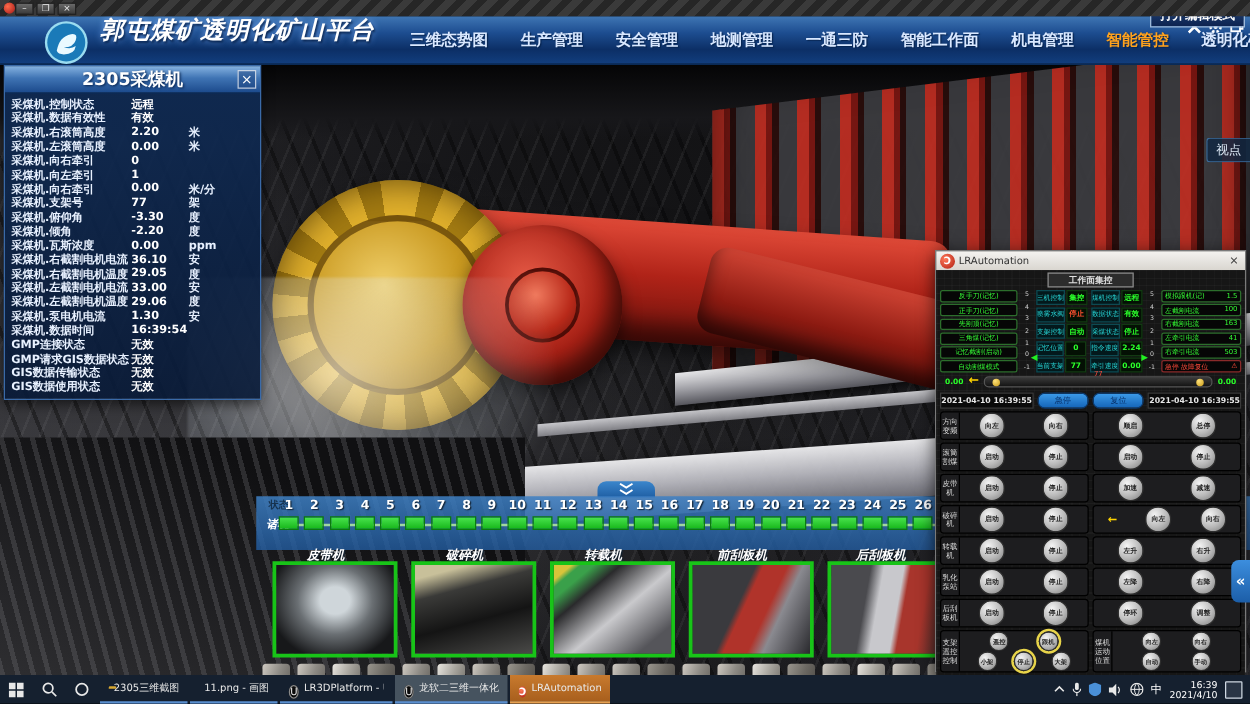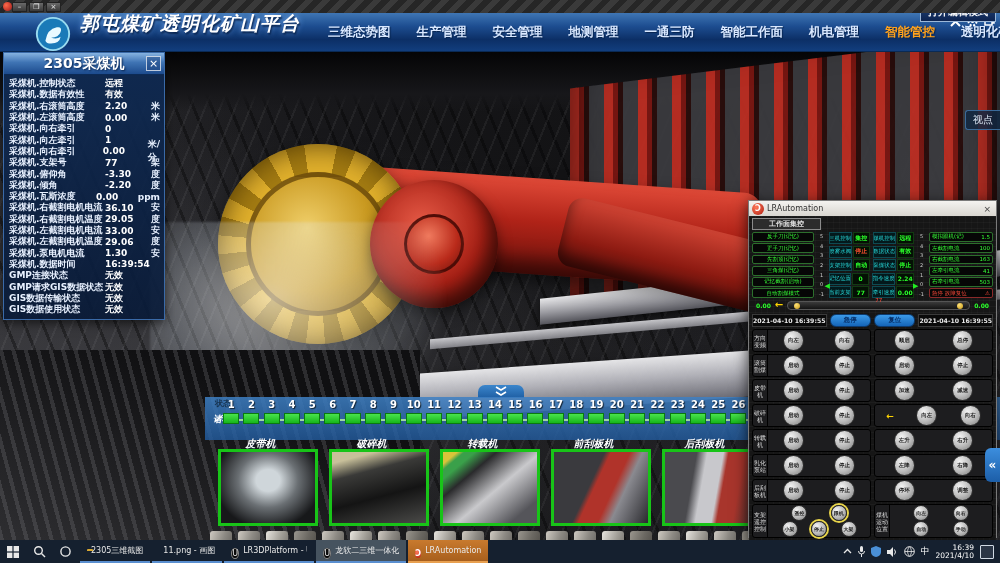--- a/index.html
+++ b/index.html
@@ -85,21 +85,21 @@
     background:linear-gradient(#23477c,#0d2350); border:1px solid #9db8d8; color:#fff;
     font-size:10px; font-weight:bold; padding:2px 7px; cursor:pointer; font-family:inherit; }
   .viewpoint-tab { position:absolute; right:0; top:110px; z-index:20;
     background:rgba(18,40,66,.85); border:1px solid #3a6a9a; border-right:none; border-radius:3px 0 0 3px;
     color:#dce8f5; font-size:10px; padding:2px 7px; cursor:pointer; }
   .collapse-tab { position:absolute; right:0; top:448px; z-index:50; width:15px; height:34px;
     background:linear-gradient(#3c8ede,#1c5ea8); border-radius:6px 0 0 6px; color:#fff;
     font-size:12px; font-weight:bold; display:flex; align-items:center; justify-content:center; cursor:pointer; }
 
   
-  .shearer-panel { position:absolute; left:3px; top:52px; width:162px; z-index:30;
+  .shearer-panel { position:absolute; left:3px; top:52px; width:206px; z-index:30;
     background:linear-gradient(180deg,rgba(16,44,86,.92),rgba(8,26,56,.9));
     border:1px solid #3a6aa8; box-shadow:0 3px 10px rgba(0,0,0,.6); }
   .sp-header { height:22px; background:linear-gradient(180deg,#85b2e0,#3f74b4 45%,#1c4a8c);
     display:flex; align-items:center; position:relative; border-bottom:1px solid #0c2a55; }
   .sp-title { flex:1; text-align:center; font-size:14px; font-weight:bold; color:#fff;
     text-shadow:1px 1px 2px #08234e; }
   .sp-close { position:absolute; right:3px; top:3px; width:15px; height:15px; color:#fff;
     font-size:11px; line-height:14px; text-align:center; border:1px solid rgba(255,255,255,.7);
     cursor:pointer; background:rgba(30,70,130,.5); }
   .sp-rows { padding:3px 4px 4px 5px; }
@@ -143,21 +143,21 @@
     border:1px solid #7a7a7a; background:#141414; box-shadow:0 4px 14px rgba(0,0,0,.7);
     display:flex; flex-direction:column; }
   .lr-titlebar { height:15px; background:linear-gradient(#f4f3f0,#d9d6d0); display:flex; align-items:center;
     padding:0 3px; gap:3px; flex:0 0 15px; }
   .lr-title { flex:1; font-size:8px; color:#333; }
   .lr-close { font-size:9px; color:#444; cursor:pointer; padding:0 2px; }
   .lr-body { flex:1; display:flex; flex-direction:column; padding:2px 3px 3px;
     background:
       repeating-linear-gradient(0deg, rgba(255,255,255,.03) 0 1px, transparent 1px 6px),
       repeating-linear-gradient(90deg, rgba(255,255,255,.02) 0 1px, transparent 1px 6px), #161616; }
-  .lr-tab-row { display:flex; flex:0 0 12px; }
+  .lr-tab-row { display:flex; justify-content:center; flex:0 0 12px; }
   .lr-tab { background:#2c2c2c; border:1px solid #8a8a8a; color:#e0e0e0; font-size:7px; font-weight:bold;
     padding:0 16px; line-height:10px; cursor:pointer; }
   .lr-top { display:flex; flex:0 0 66px; margin-top:2px; gap:2px; }
   .mem-col { width:62px; display:flex; flex-direction:column; gap:1.5px; }
   .mem-btn { flex:1; background:#060606; border:1px solid #2c6e2c; border-radius:2px; color:#35ff35;
     font-size:5.5px; display:flex; align-items:center; justify-content:center; cursor:pointer; white-space:nowrap; overflow:hidden; }
   .tel-col { width:64px; display:flex; flex-direction:column; gap:1.5px; }
   .tel-btn { flex:1; background:#060606; border:1px solid #2c6e2c; border-radius:2px; color:#35ff35;
     font-size:5.5px; display:flex; align-items:center; justify-content:space-between; padding:0 2px; cursor:pointer;
     white-space:nowrap; overflow:hidden; }
@@ -181,21 +181,21 @@
   .mach-glyph { flex:1; height:9px; background:linear-gradient(#3a3a3a,#141414); border:1px solid #555;
     border-radius:4px; position:relative; }
   .mach-glyph::before,.mach-glyph::after { content:""; position:absolute; top:1px; width:6px; height:6px; border-radius:50%;
     background:radial-gradient(circle at 35% 30%,#ffe27a,#c89a16); }
   .mach-glyph::before { left:6px; } .mach-glyph::after { right:6px; }
   .mach-no { position:absolute; top:-5px; left:50%; transform:translateX(-50%); font-size:5.5px; color:#ff4a3a; }
   .lr-times { flex:0 0 13px; display:flex; align-items:center; gap:3px; margin-top:2px; }
   .ts-box { flex:1.35; background:#0a0a0a; border:1px solid #3a3a3a; color:#e8e8e8; font-size:6.2px; font-weight:bold;
     text-align:center; line-height:11px; white-space:nowrap; }
   .pill { flex:1; background:linear-gradient(#3b9ae8,#1565b8); border:1px solid #0c3a6e; border-radius:6px;
-    color:#06306a; font-size:6.5px; font-weight:bold; text-align:center; line-height:11px; cursor:pointer; }
+    color:#06306a; font-size:6.5px; font-weight:normal; text-align:center; line-height:11px; cursor:pointer; }
   .lr-controls { flex:1; display:flex; gap:3px; margin-top:2px; }
   .ctl-col { flex:1; display:flex; flex-direction:column; gap:2px; }
   .ctl-row { flex:1; background:#1d1d1f; border:1px solid #000; border-radius:3px; display:flex; align-items:center; }
   .ctl-row.big { flex:1.7; }
   .ctl-label { width:15px; font-size:6px; color:#ddd; text-align:center; word-break:break-all; line-height:7px;
     border-right:1px solid #000; align-self:stretch; display:flex; align-items:center; justify-content:center; padding:1px 0;
     white-space:normal; }
   .ctl-btns { flex:1; display:flex; align-items:center; justify-content:space-around; }
   .rbtn { width:21px; height:21px; border-radius:50%;
     background:radial-gradient(circle at 35% 30%,#f4f4f4,#b9b9b9 55%,#7b7b7b);

